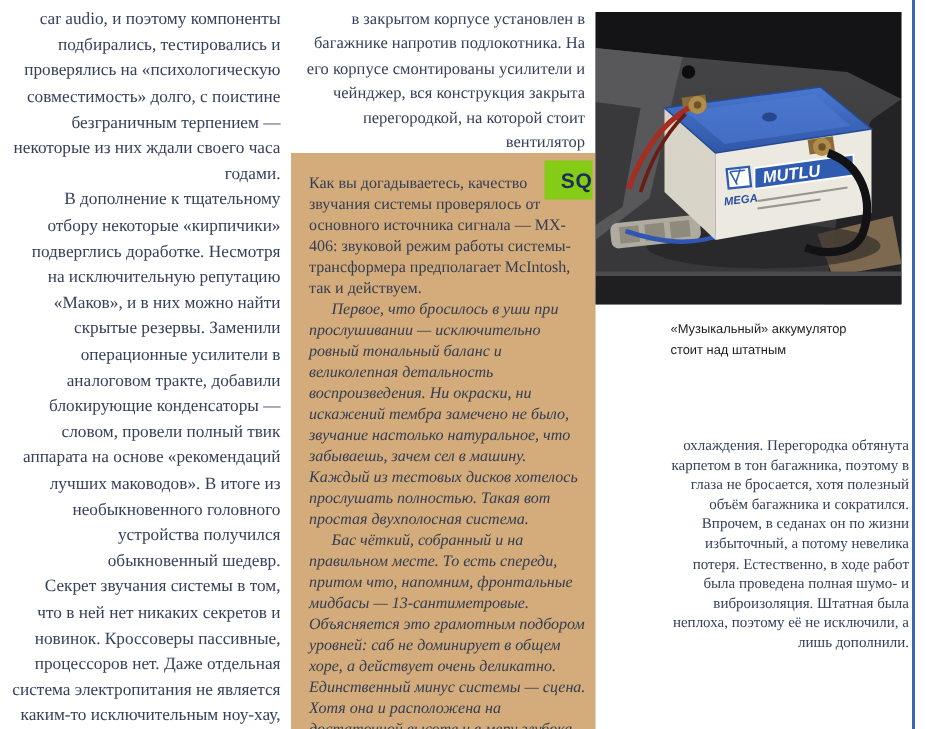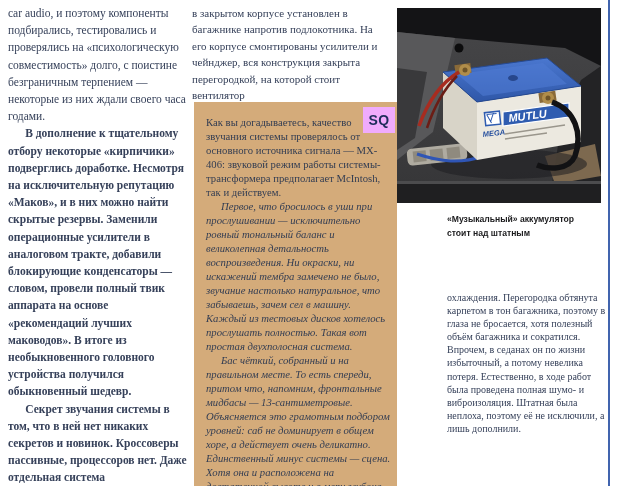--- a/index.html
+++ b/index.html
@@ -7,47 +7,47 @@
     width:617px;height:486px;position:relative;background:#ffffff;
     font-family:"Liberation Serif","DejaVu Serif",serif;
     overflow:hidden;
   }
   .abs{position:absolute;}
   
   .bodytext{color:#36415a;text-align:left;}
   .col-left{left:8px;top:5px;width:179px;font-size:11.5px;line-height:17.2px;}
   .col-midtop{left:192px;top:5px;width:198px;font-size:11px;line-height:16.4px;}
   .col-right{left:447px;top:291px;width:159px;font-size:10px;line-height:13.1px;}
-  .bodytext p{margin:0;}
-  .bodytext p.ind{text-indent:1.5em;font-weight:bold;}
+  .bodytext p{margin:0;text-align:right;}
+  .bodytext p.ind{text-indent:1.5em;}
   
   .tanbox{
     left:194px;top:102px;width:203px;height:384px;
     background:#d4ab7a;box-sizing:border-box;
     padding:13px 6px 0 12px;
     color:#333d52;font-size:10.7px;line-height:14px;
     overflow:hidden;
   }
   .tanbox p{margin:0;}
   .tanbox p.ind{text-indent:1.4em;font-style:italic;}
   
   .sq-badge{
     left:363px;top:107px;width:32px;height:26px;
-    background:#f0abfc;color:#1c2c5a;
+    background:#84cc16;color:#1c2c5a;
     font-family:"Liberation Sans","DejaVu Sans",sans-serif;
     font-weight:bold;font-size:14px;
-    display:flex;align-items:center;justify-content:center;
+    display:flex;align-items:center;justify-content:flex-end;
     letter-spacing:.5px;
   }
   
   .photo{left:397px;top:8px;width:204px;height:195px;overflow:hidden;background:#3a3a3c;}
   .caption{
     left:447px;top:213px;width:140px;
     font-family:"Liberation Sans","DejaVu Sans",sans-serif;
-    font-weight:bold;font-size:8.6px;line-height:13.5px;color:#1b1b1d;
+    font-weight:normal;font-size:8.6px;line-height:13.5px;color:#1b1b1d;
   }
   
   .rule-right{left:608px;top:0;width:2px;height:486px;background:#4164ae;}
 </style>
 </head>
 <body>
 
 <div class="abs bodytext col-left">
   <p>car audio, и поэтому компоненты подбирались, тестировались и проверялись на «психологическую совместимость» долго, с поистине безграничным терпением — некоторые из них ждали своего часа годами.</p>
   <p class="ind">В дополнение к тщательному отбору некоторые «кирпичики» подверглись доработке. Несмотря на исключительную репутацию «Маков», и в них можно найти скрытые резервы. Заменили операционные усилители в аналоговом тракте, добавили блокирующие конденсаторы — словом, провели полный твик аппарата на основе «рекомендаций лучших маководов». В итоге из необыкновенного головного устройства получился обыкновенный шедевр.</p>

